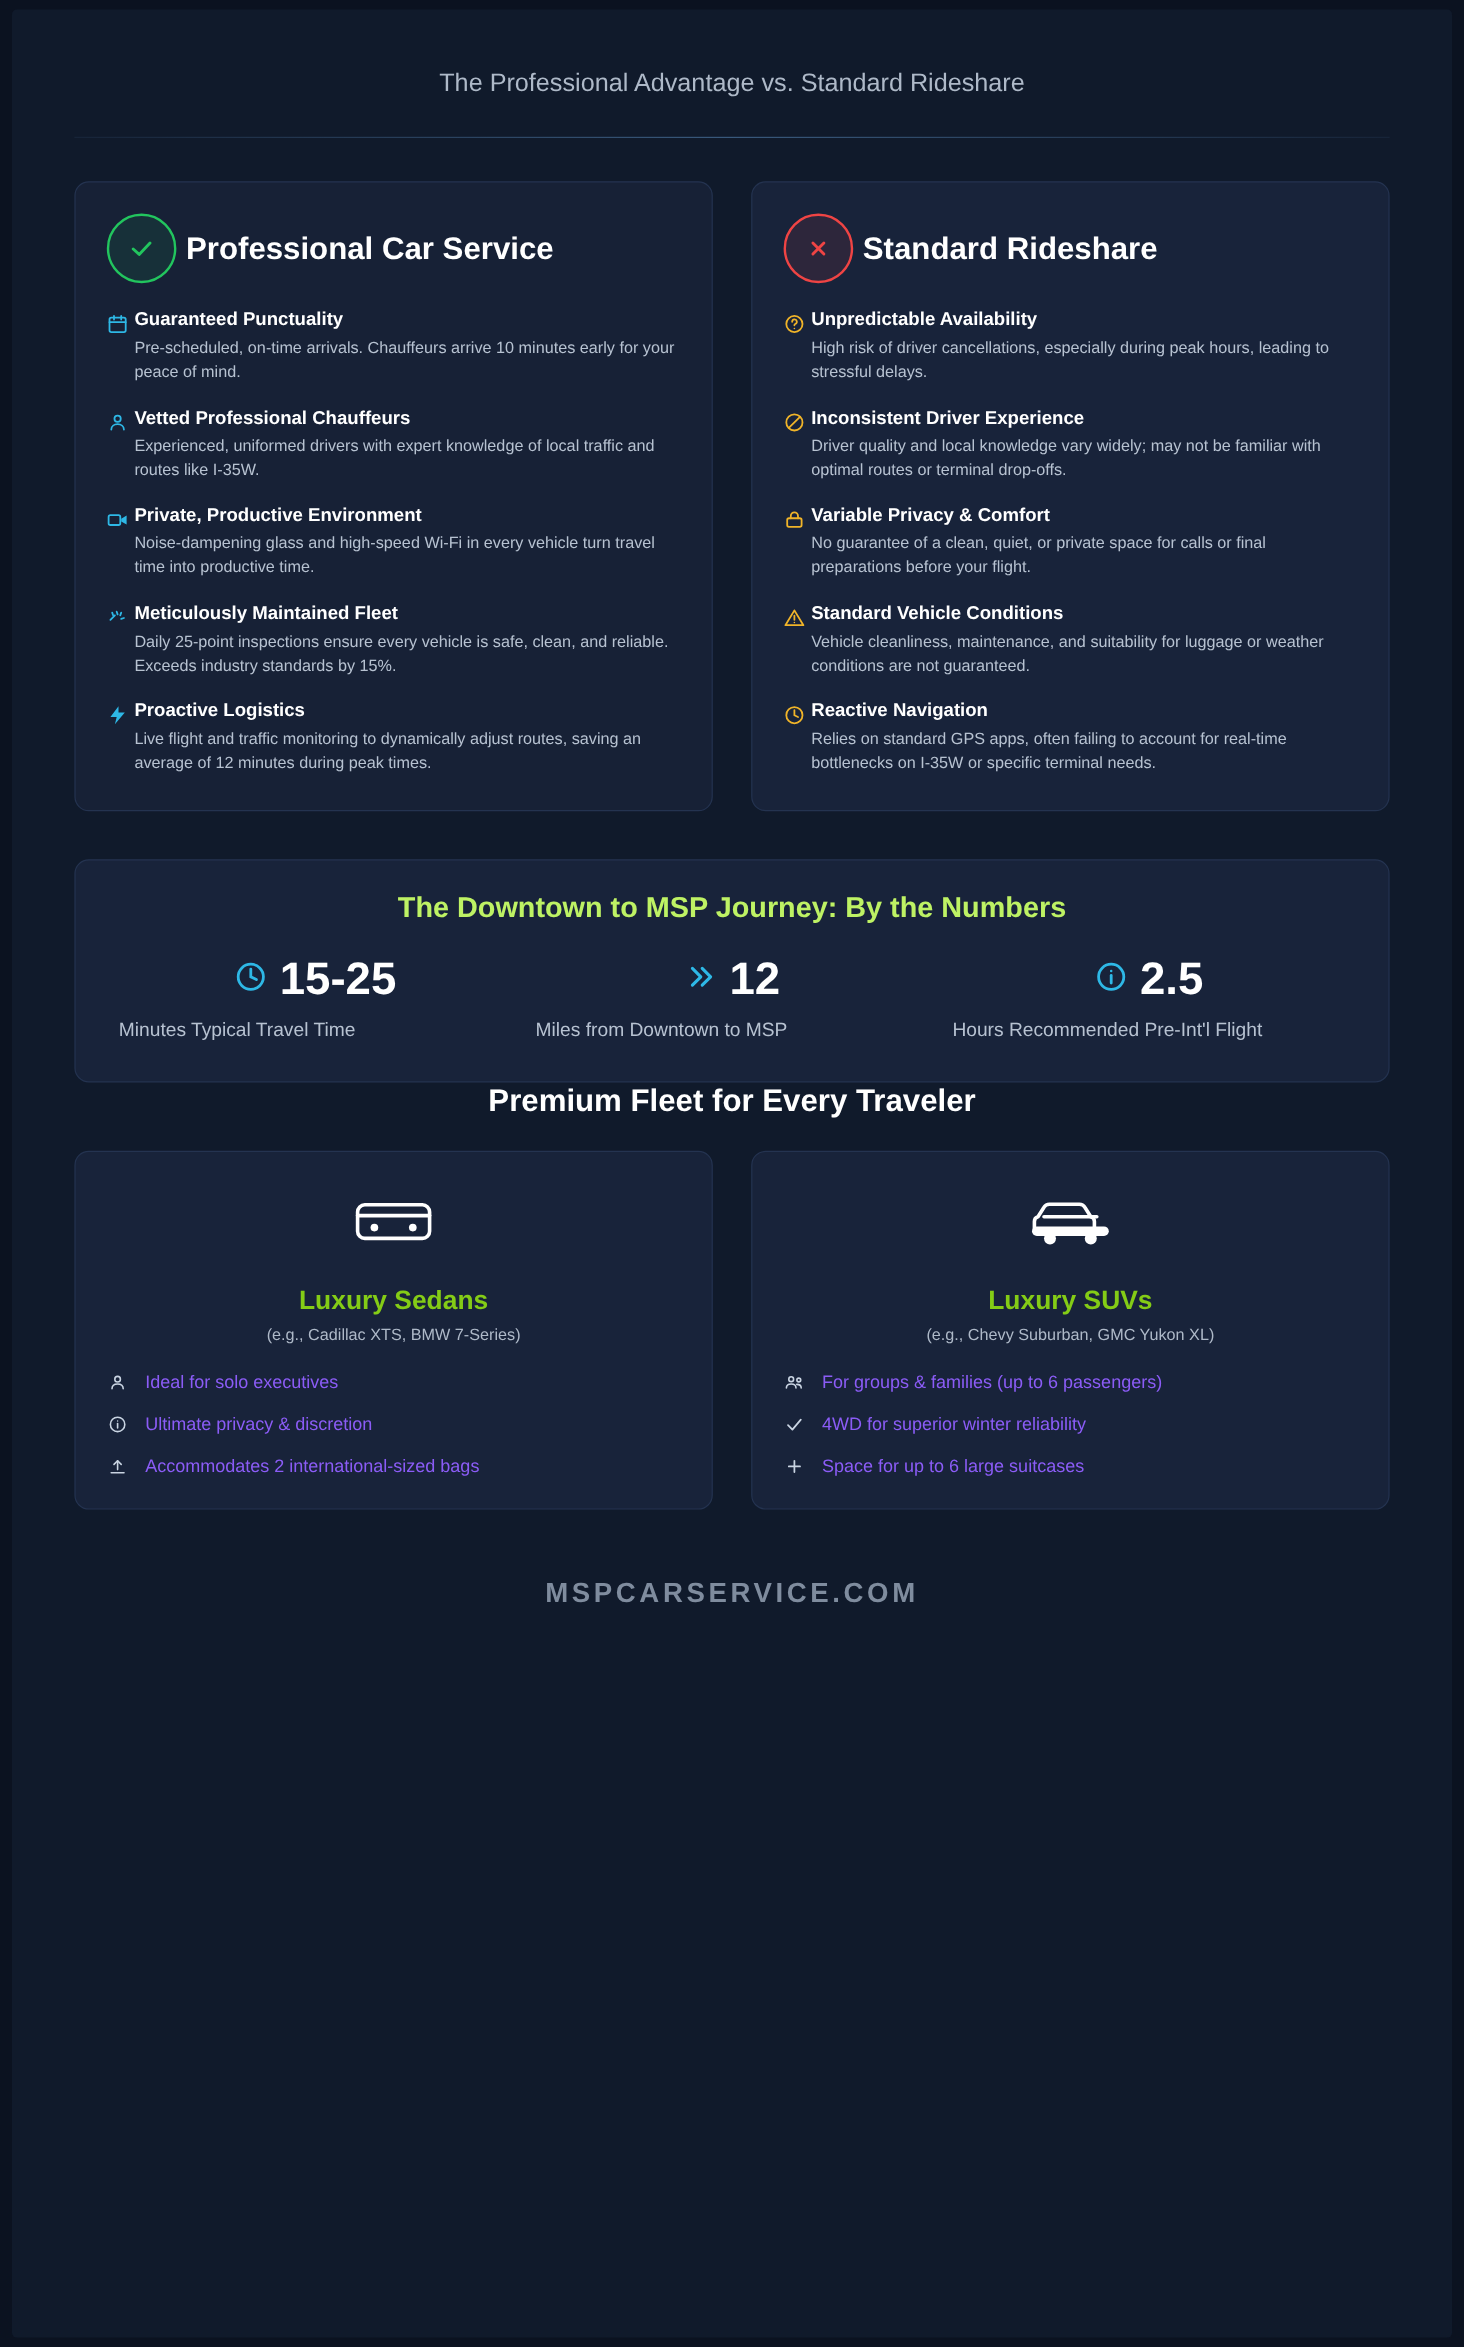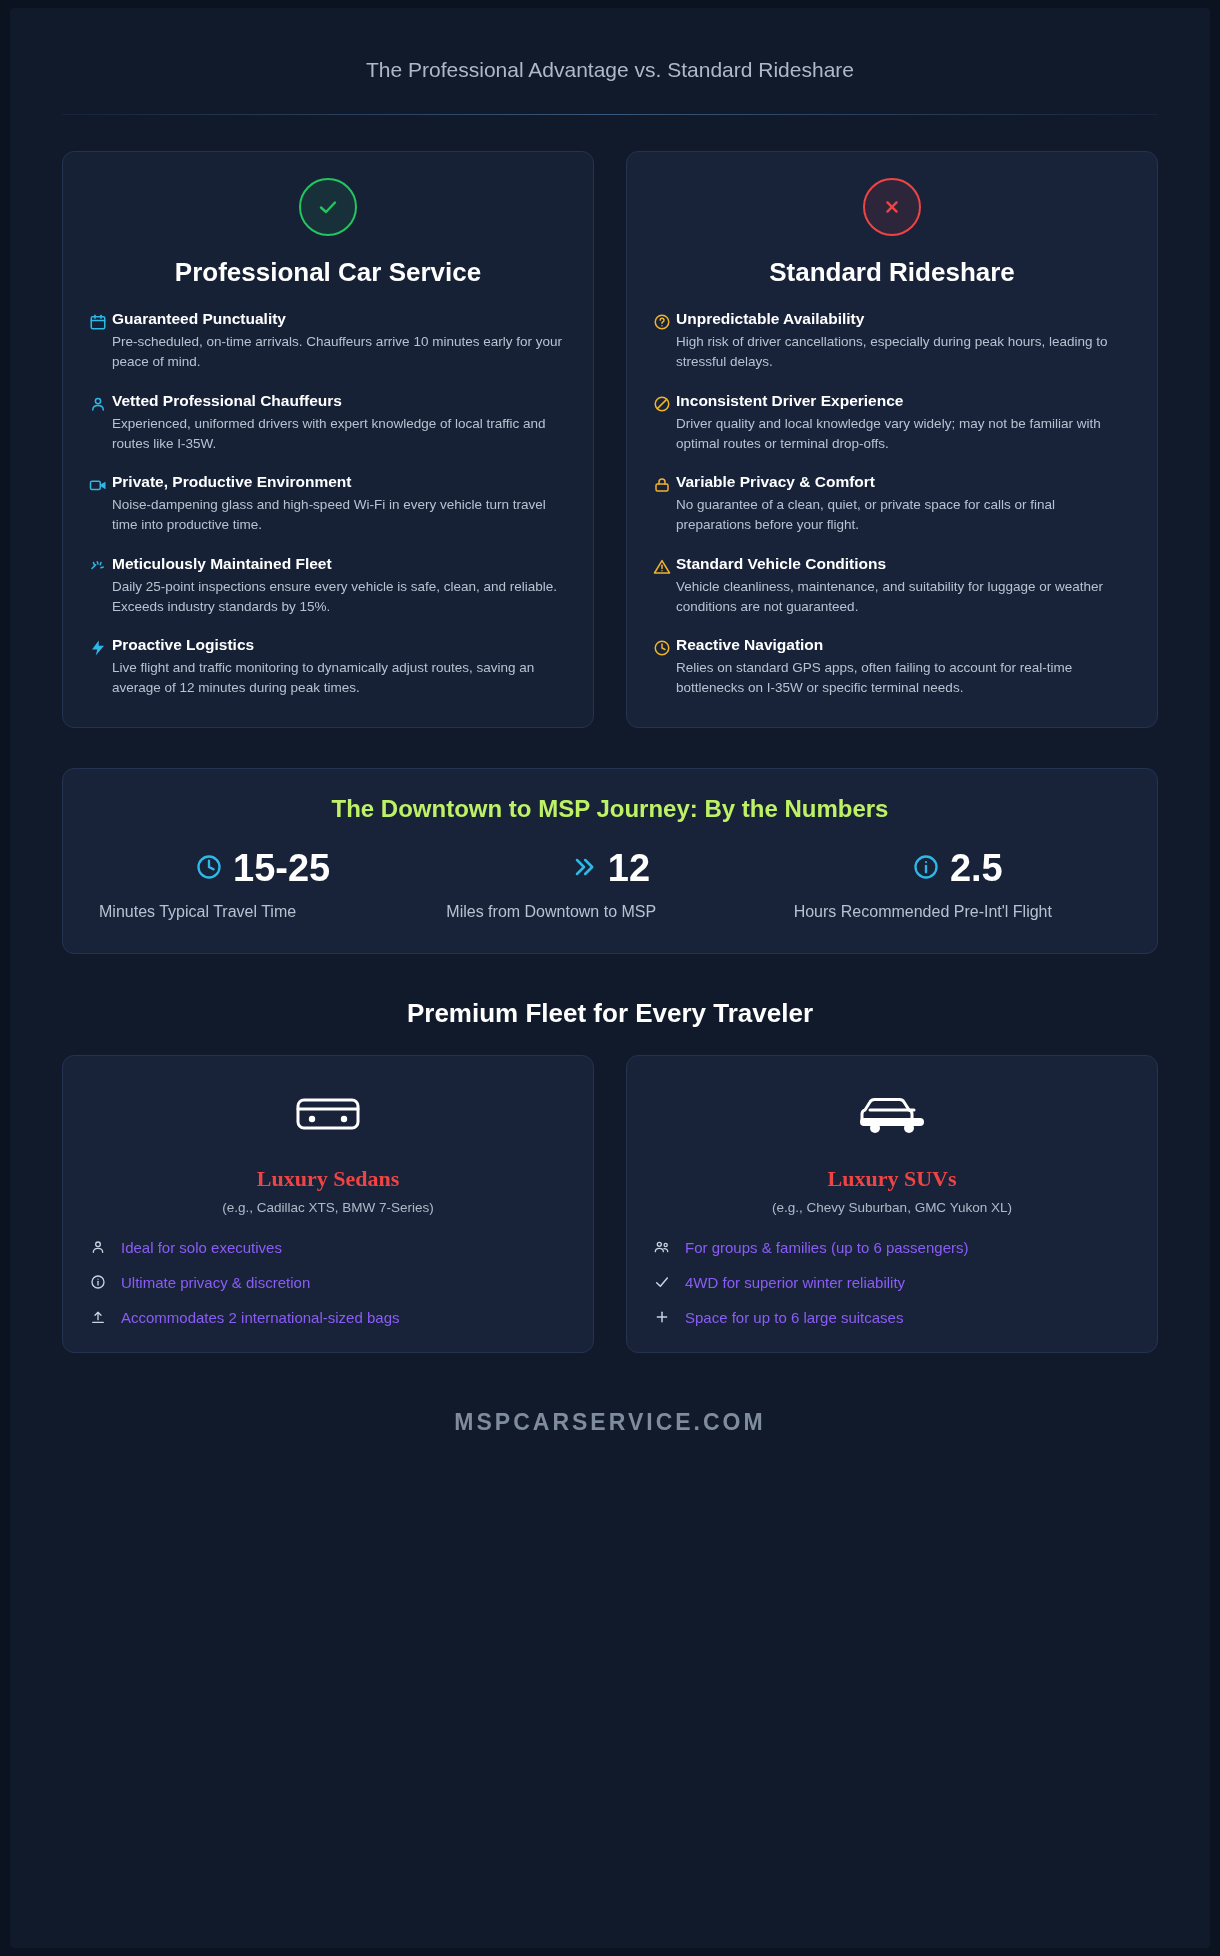--- a/index.html
+++ b/index.html
@@ -54,23 +54,22 @@
     flex: 1;
     background: #18233a;
     border: 1px solid #243350;
     border-radius: 12px;
     padding: 26px 26px 28px;
   }
   .card.pro { background: #16203550; background-color: #172136; }
   .card-head {
     display: flex;
     align-items: center;
-    gap: 20px;
+    gap: 8px;
     margin-bottom: 22px;
-    flex-direction: column;
   }
   .ring {
     width: 58px; height: 58px;
     border-radius: 50%;
     display: flex; align-items: center; justify-content: center;
     flex: none;
   }
   .ring.green { border: 2px solid #22c55e; background: rgba(34,197,94,.09); }
   .ring.red { border: 2px solid #ef4444; background: rgba(239,68,68,.10); }
   .ring svg { display: block; }
@@ -133,39 +132,37 @@
     color: #b7c2d1;
     line-height: 1.45;
   }
 
   
   .fleet-title {
     text-align: center;
     font-size: 26px;
     font-weight: bold;
     color: #ffffff;
-    margin-top: 44px;
     margin-bottom: 26px;
   }
   .fleet { display: flex; gap: 32px; }
   .fcard {
     flex: 1;
     background: #18233a;
     border: 1px solid #243350;
     border-radius: 12px;
     padding: 30px 26px 26px;
   }
   .fcard .ficon { text-align: center; }
   .fcard h3 {
     text-align: center;
     margin-top: 20px;
     font-size: 22px;
     font-weight: bold;
-    color: #ef4444;
-    font-family: Liberation Serif, serif;
+    color: #84cc16;
   }
   .fcard .models {
     text-align: center;
     margin-top: 8px;
     font-size: 13.5px;
     color: #aeb9c8;
   }
   .fcard ul { list-style: none; margin-top: 24px; }
   .fcard li {
     display: flex;

